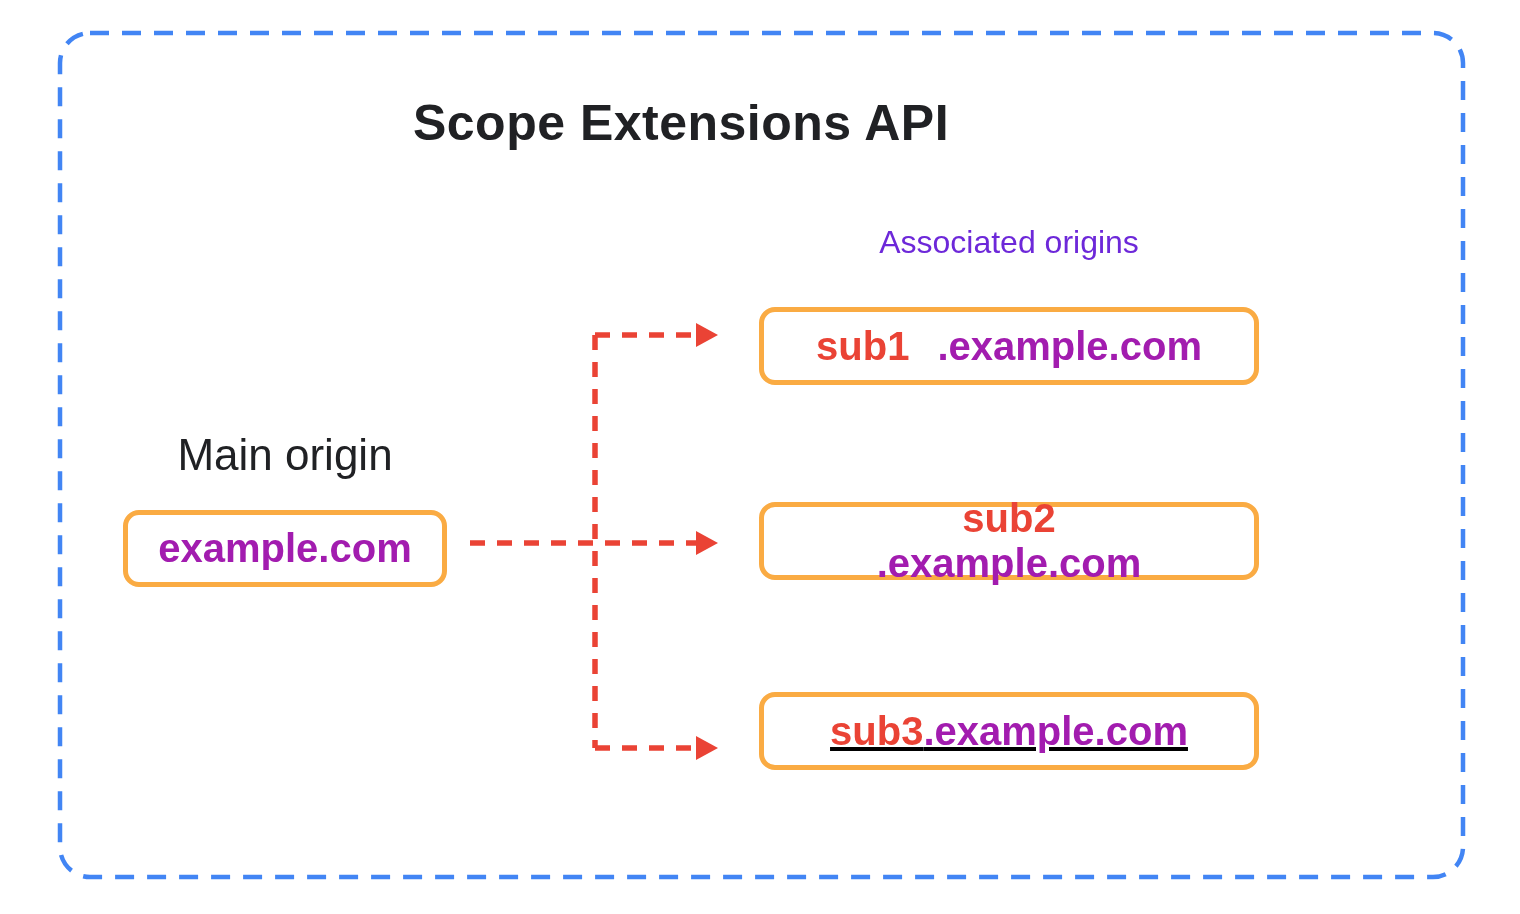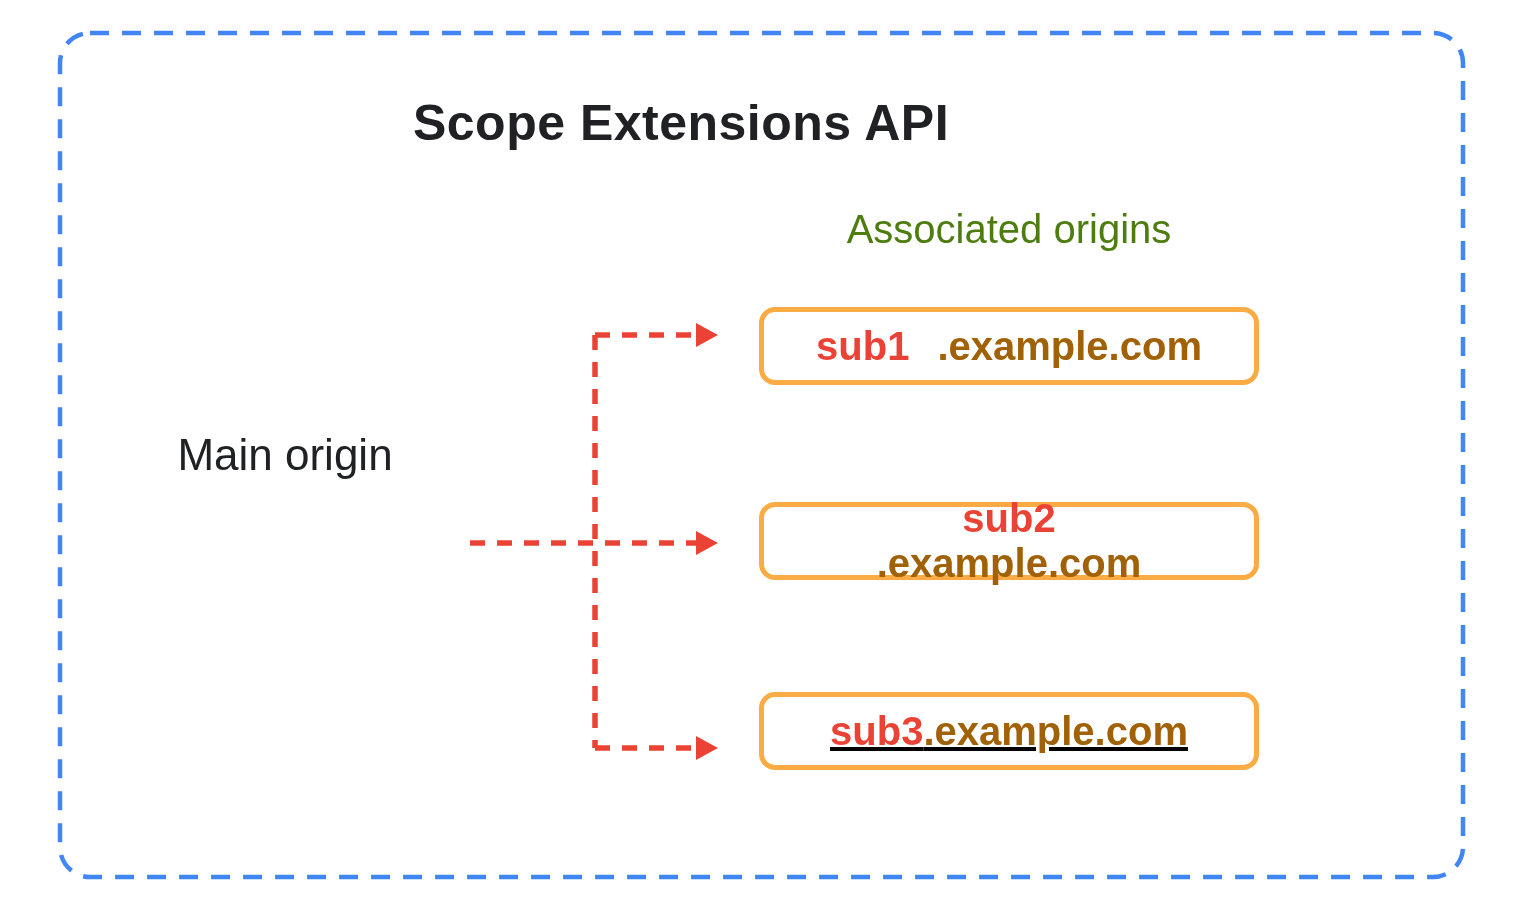--- a/index.html
+++ b/index.html
@@ -29,26 +29,26 @@
     width: 1362px;
     text-align: center;
     font-size: 50px;
     font-weight: 700;
     color: #202124;
     letter-spacing: 0.5px;
   }
   .assoc-label {
     position: absolute;
     left: 759px;
-    top: 207px;
+    top: 224px;
     width: 500px;
     text-align: center;
-    font-size: 40px;
+    font-size: 32px;
     font-weight: 400;
-    color: #4d7c0f;
+    color: #6d28d9;
   }
   .main-label {
     position: absolute;
     left: 123px;
     top: 430px;
     width: 324px;
     text-align: center;
     font-size: 44px;
     font-weight: 400;
     color: #202124;
@@ -73,21 +73,21 @@
     height: 77px;
   }
   .sub-box {
     left: 759px;
     width: 500px;
     height: 78px;
   }
   .sub-box-1 { top: 307px; gap: 28px; }
   .sub-box-2 { top: 502px; flex-direction: column; }
   .sub-box-3 { top: 692px; text-decoration: underline; }
-  .domain-blue { color: #a16207; }
+  .domain-blue { color: #a21caf; }
   .domain-red  { color: #EA4335; }
 </style>
 </head>
 <body>
 
 <div class="stage">
 
   <svg class="layer-svg" viewBox="0 0 1520 914" xmlns="http://www.w3.org/2000/svg">
 
     <rect x="60" y="33" width="1403" height="844" rx="30" ry="30" fill="none" stroke="#4285F4" stroke-width="4.5" stroke-dasharray="19 13"></rect>
@@ -111,20 +111,23 @@
       <polygon points="696,736 718,748 696,760" fill="#EA4335"></polygon>
     </g>
   </svg>
 
   <div class="diagram-title">Scope Extensions API</div>
 
   <div class="assoc-label">Associated origins</div>
 
   <div class="main-label">Main origin</div>
 
+  <div class="origin-box main-origin-box">
+    <span class="domain-blue">example.com</span>
+  </div>
 
   <div class="origin-box sub-box sub-box-1">
     <span class="domain-red">sub1</span>
       <span class="domain-blue">.example.com</span>
   </div>
 
   <div class="origin-box sub-box sub-box-2">
     <span class="domain-red">sub2</span>
       <span class="domain-blue">.example.com</span>
   </div>

